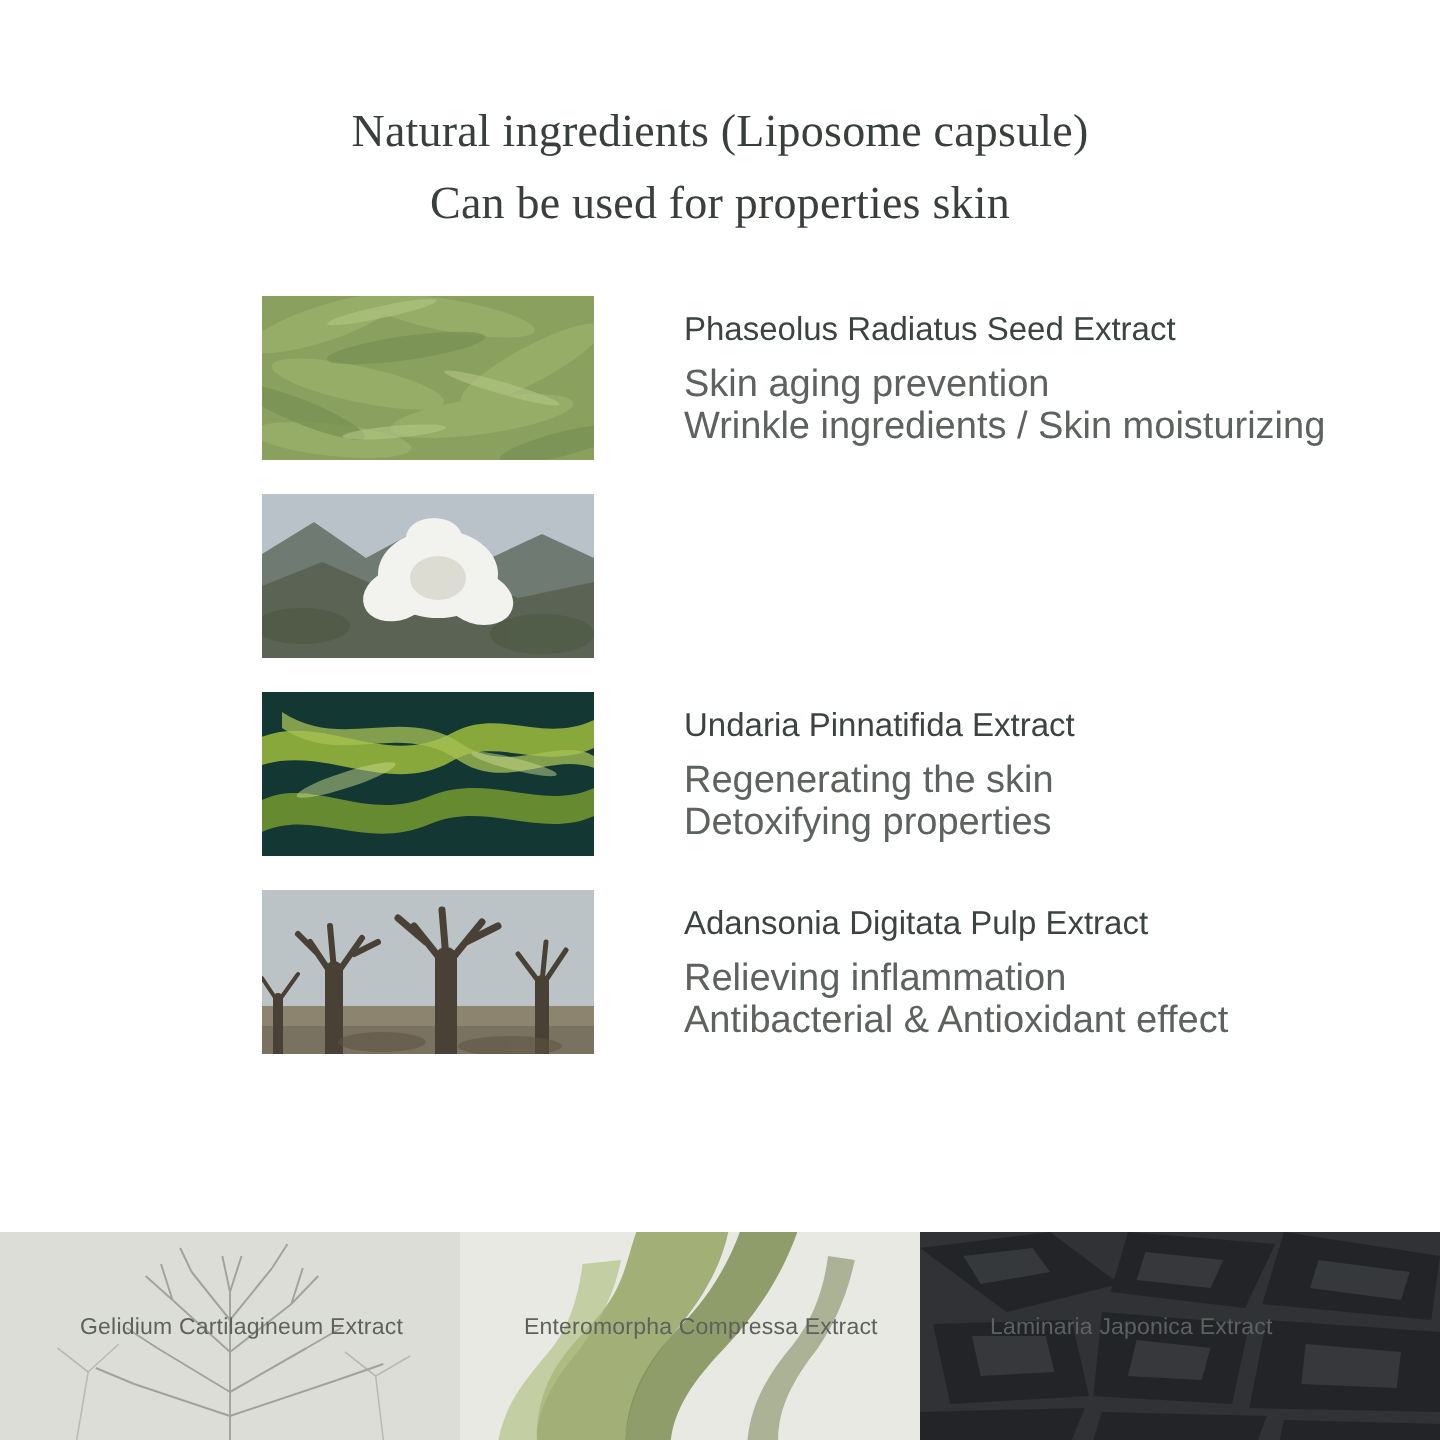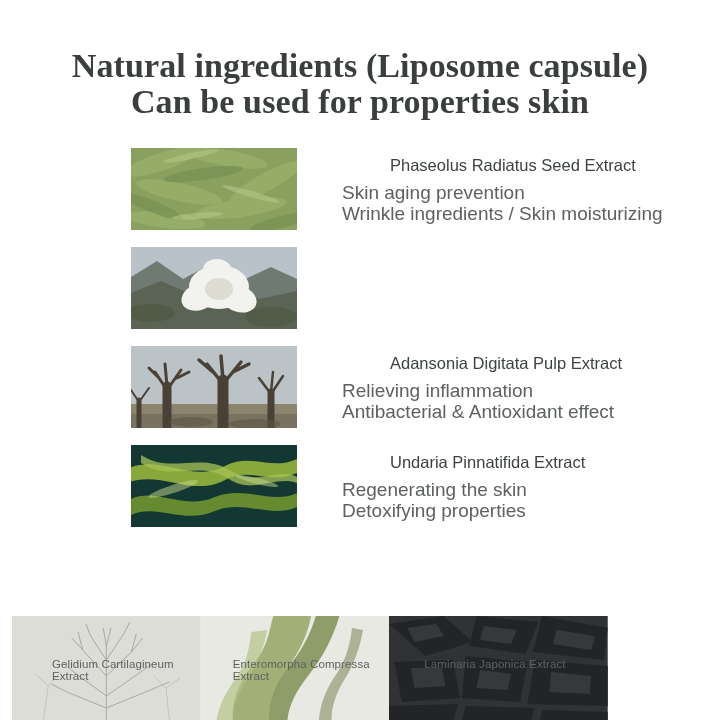--- a/index.html
+++ b/index.html
@@ -20,22 +20,22 @@
     position: relative;
     background: #ffffff;
   }
   .headline {
     text-align: center;
     padding-top: 48px;
     font-family: "Liberation Serif", serif;
     color: #3a3f3c;
   }
   .headline .line {
-    font-size: 34px;
-    font-weight: bold;
+    font-size: 23px;
+    font-weight: normal;
     letter-spacing: 0.1px;
     line-height: 36px;
   }
   .ingredients {
     margin-top: 28px;
     padding-left: 131px;
   }
   .ingredient-row {
     display: flex;
     align-items: flex-start;
@@ -56,32 +56,31 @@
   }
   .text-block {
     padding-left: 45px;
     padding-top: 6px;
   }
   .ing-title {
     font-size: 16.5px;
     color: #3d4340;
     line-height: 22px;
     margin-bottom: 6px;
-    margin-left: 48px;
   }
   .ing-desc {
     font-size: 19px;
     color: #5d625f;
     line-height: 21px;
   }
   .footer {
     position: absolute;
-    left: 12px;
+    left: 0;
     bottom: 0;
-    width: 596px;
+    width: 720px;
     height: 104px;
     display: flex;
   }
   .footer-cell {
     position: relative;
     height: 104px;
     overflow: hidden;
   }
   .footer-cell.c1 { width: 240px; }
   .footer-cell.c2 { width: 240px; }
@@ -160,20 +159,47 @@
             <ellipse cx="68" cy="50" rx="18" ry="13" transform="rotate(-20 68 50)"></ellipse>
             <ellipse cx="108" cy="52" rx="18" ry="13" transform="rotate(18 108 52)"></ellipse>
             <ellipse cx="86" cy="22" rx="14" ry="10"></ellipse>
           </g>
           <ellipse cx="88" cy="42" rx="14" ry="11" fill="#dcdcd2"></ellipse>
           <g fill="#4f5a46" opacity="0.8">
             <ellipse cx="20" cy="66" rx="24" ry="9"></ellipse>
             <ellipse cx="140" cy="70" rx="26" ry="10"></ellipse>
           </g>
         </svg>
+      </div>
+    </div>
+
+    <div class="ingredient-row">
+      <div class="thumb">
+        <svg viewBox="0 0 166 82" preserveAspectRatio="none" aria-hidden="true">
+          <rect width="166" height="82" fill="#14312f"></rect>
+          <rect width="166" height="82" fill="#12403a" opacity="0.5"></rect>
+          <g fill="#8fae3c" opacity="0.95">
+            <path d="M-4 24 C 30 8, 60 40, 96 20 C 120 8, 140 26, 166 14 L166 28 C 140 40, 118 22, 96 34 C 62 54, 30 24, -4 38 Z"></path>
+          </g>
+          <g fill="#6f9330" opacity="0.9">
+            <path d="M0 54 C 26 42, 52 66, 84 52 C 114 40, 140 60, 166 48 L166 62 C 140 74, 112 54, 84 66 C 52 80, 26 58, 0 70 Z"></path>
+          </g>
+          <g fill="#a7c256" opacity="0.75">
+            <path d="M10 10 C 40 30, 70 6, 100 26 C 124 42, 148 22, 166 32 L166 38 C 144 30, 122 50, 98 34 C 68 14, 40 38, 10 18 Z"></path>
+          </g>
+          <g fill="#c8d98a" opacity="0.5">
+            <ellipse cx="42" cy="44" rx="26" ry="4" transform="rotate(-18 42 44)"></ellipse>
+            <ellipse cx="126" cy="36" rx="22" ry="3" transform="rotate(14 126 36)"></ellipse>
+          </g>
+        </svg>
+      </div>
+      <div class="text-block">
+        <div class="ing-title">Undaria Pinnatifida Extract</div>
+        <div class="ing-desc">Regenerating the skin</div>
+        <div class="ing-desc">Detoxifying properties</div>
       </div>
     </div>
 
     <div class="ingredient-row">
       <div class="thumb">
         <svg viewBox="0 0 166 82" preserveAspectRatio="none" aria-hidden="true">
           <rect width="166" height="82" fill="#bcc3c6"></rect>
           <rect y="58" width="166" height="24" fill="#8d8470"></rect>
           <rect y="68" width="166" height="14" fill="#7a7260"></rect>
           <g stroke="#4a4136" fill="none" stroke-linecap="round">
@@ -189,47 +215,20 @@
           <g fill="#5d5344" opacity="0.55">
             <ellipse cx="60" cy="76" rx="22" ry="5"></ellipse>
             <ellipse cx="124" cy="78" rx="26" ry="5"></ellipse>
           </g>
         </svg>
       </div>
       <div class="text-block">
         <div class="ing-title">Adansonia Digitata Pulp Extract</div>
         <div class="ing-desc">Relieving inflammation</div>
         <div class="ing-desc">Antibacterial &amp; Antioxidant effect</div>
-      </div>
-    </div>
-
-    <div class="ingredient-row">
-      <div class="thumb">
-        <svg viewBox="0 0 166 82" preserveAspectRatio="none" aria-hidden="true">
-          <rect width="166" height="82" fill="#14312f"></rect>
-          <rect width="166" height="82" fill="#12403a" opacity="0.5"></rect>
-          <g fill="#8fae3c" opacity="0.95">
-            <path d="M-4 24 C 30 8, 60 40, 96 20 C 120 8, 140 26, 166 14 L166 28 C 140 40, 118 22, 96 34 C 62 54, 30 24, -4 38 Z"></path>
-          </g>
-          <g fill="#6f9330" opacity="0.9">
-            <path d="M0 54 C 26 42, 52 66, 84 52 C 114 40, 140 60, 166 48 L166 62 C 140 74, 112 54, 84 66 C 52 80, 26 58, 0 70 Z"></path>
-          </g>
-          <g fill="#a7c256" opacity="0.75">
-            <path d="M10 10 C 40 30, 70 6, 100 26 C 124 42, 148 22, 166 32 L166 38 C 144 30, 122 50, 98 34 C 68 14, 40 38, 10 18 Z"></path>
-          </g>
-          <g fill="#c8d98a" opacity="0.5">
-            <ellipse cx="42" cy="44" rx="26" ry="4" transform="rotate(-18 42 44)"></ellipse>
-            <ellipse cx="126" cy="36" rx="22" ry="3" transform="rotate(14 126 36)"></ellipse>
-          </g>
-        </svg>
-      </div>
-      <div class="text-block">
-        <div class="ing-title">Undaria Pinnatifida Extract</div>
-        <div class="ing-desc">Regenerating the skin</div>
-        <div class="ing-desc">Detoxifying properties</div>
       </div>
     </div>
 
   </div>
 
   <div class="footer">
 
     <div class="footer-cell c1">
       <svg viewBox="0 0 240 104" preserveAspectRatio="none" aria-hidden="true">
         <rect width="240" height="104" fill="#d9d9d4"></rect>

